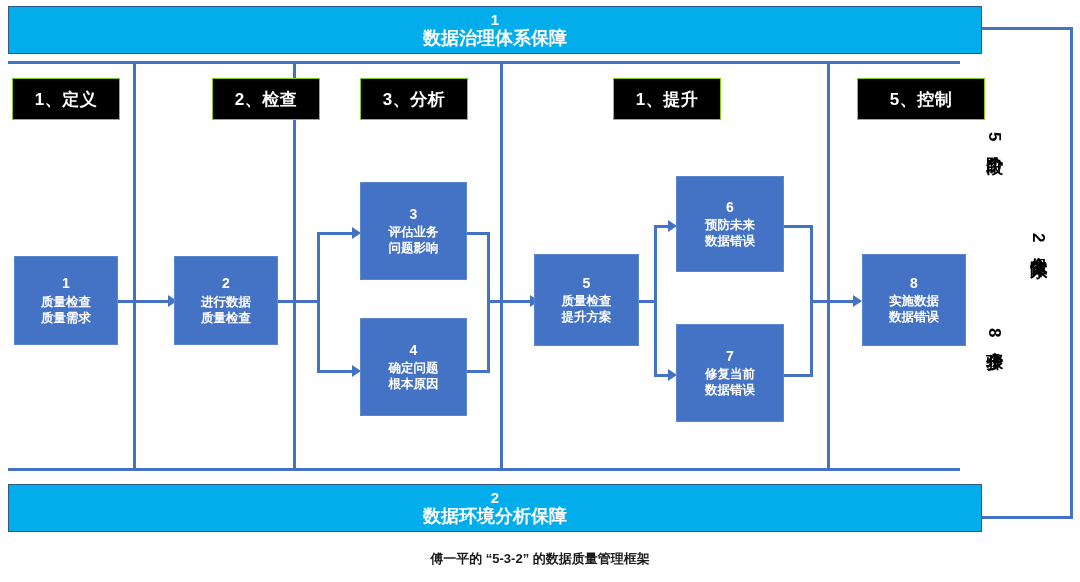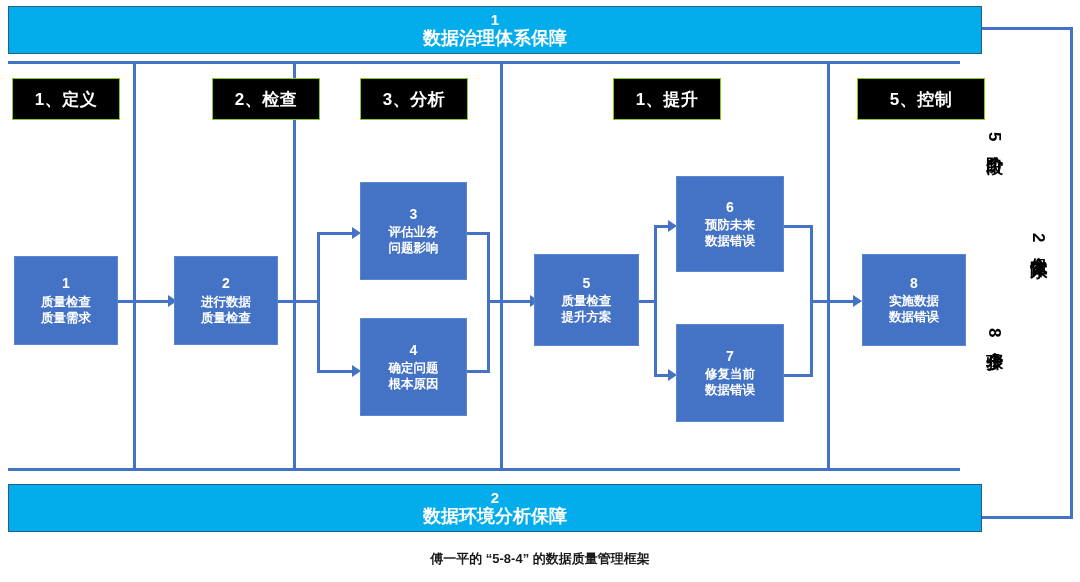--- a/index.html
+++ b/index.html
@@ -239,15 +239,15 @@
   <div class="vlabel" style="left:986px; top:280px; height:110px;">8个步骤</div>
   <div class="vlabel" style="left:1030px; top:148px; height:185px;">2个保障体系</div>
 
   <div class="hline" style="left:8px; top:468px; width:952px;"></div>
 
   <div class="guarantee-bar" style="left:8px; top:484px; width:974px; height:48px;">
     <span class="g-num">2</span>
     <span class="g-label">数据环境分析保障</span>
   </div>
 
-  <div class="caption" style="left:0; top:550px;">傅一平的 “5-8-4” 的数据质量管理框架</div>
+  <div class="caption" style="left:0; top:550px;">傅一平的 “5-3-2” 的数据质量管理框架</div>
 
 </div>
 
 </body></html>

